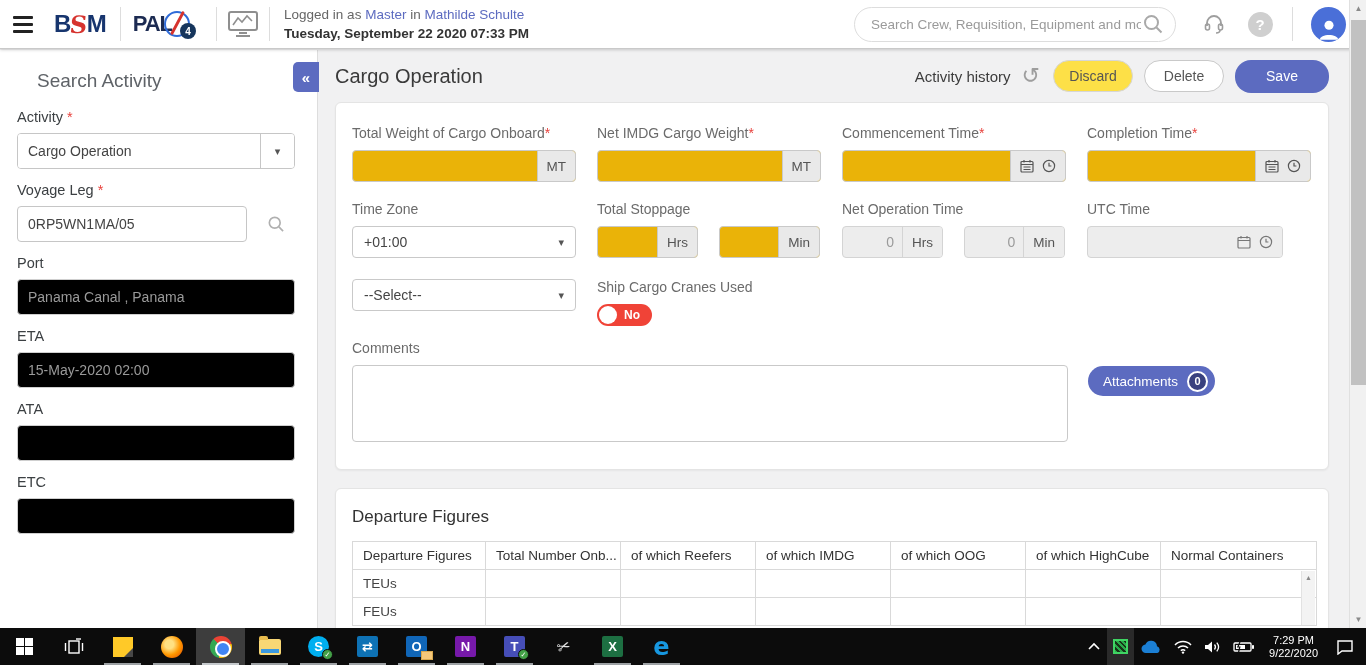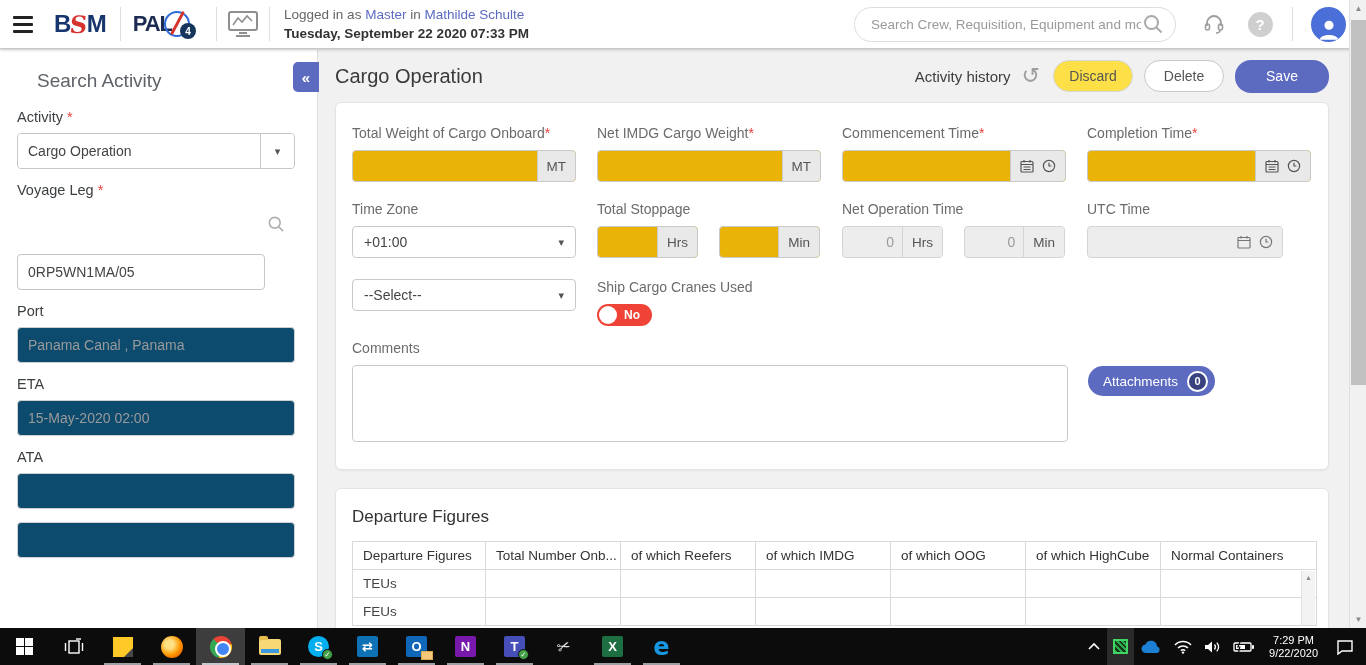--- a/index.html
+++ b/index.html
@@ -41,26 +41,26 @@
 
   
   .sidebar { position:absolute; top:50px; left:0; width:318px; bottom:37px; background:#fff; border-right:1px solid #ddd; padding:20px 22px 0 17px; }
   .sb-title { font-size:19px; color:#5f6368; margin-bottom:17px;margin-left:20px; }
   .collapse-tab { position:absolute; top:12px; right:-2px; width:26px; height:30px; background:#5c6bc0; color:#fff; border-radius:5px 0 0 5px; display:flex; align-items:center; justify-content:center; font-size:15px; font-weight:bold; cursor:pointer; z-index:6; }
   .sb-field { margin-bottom:13px; }
   .sb-label { font-size:14.5px; color:#3c4043; margin-bottom:8px; }
   .req { color:#e8413c; }
   .sb-input, .combo { width:278px; height:36px; border:1px solid #c6c6c6; border-radius:4px; font-size:14px; color:#444; background:#fff; }
   .sb-input { padding:0 10px; outline:none; }
-  .sb-input:disabled { background:#0c4a6e; color:#9a9a9a; border-color:#cfcfcf; }
+  .sb-input:disabled { background:#000000; color:#9a9a9a; border-color:#cfcfcf; }
   .combo { display:flex; overflow:hidden; }
   .combo input { flex:1; border:none; outline:none; padding:0 10px; font-size:14px; color:#444; min-width:0; }
   .combo-btn { width:34px; border-left:1px solid #c6c6c6; display:flex; align-items:center; justify-content:center; color:#555; font-size:11px; cursor:pointer; background:#fff; }
   .input-iconwrap { position:relative; width:278px; }
-  .input-iconwrap input { width:248px;margin-top:48px; }
+  .input-iconwrap input { width:230px; }
   .input-iconwrap .tail-icon { position:absolute; right:9px; top:8px; }
 
   
   .content { position:absolute; top:50px; left:318px; right:17px; bottom:37px; overflow:hidden; padding:0 20px 0 17px; }
   .content-header { height:52px; display:flex; align-items:center; }
   .page-title { font-size:20px; color:#3a3a3a; }
   .hdr-actions { margin-left:auto; display:flex; align-items:center; gap:11px; }
   .ah-label { font-size:15px; color:#3c3c3c; }
   .ah-icon { font-size:22px; color:#9e9e9e; line-height:20px; margin-right:2px; cursor:pointer; font-family:"DejaVu Sans",sans-serif; }
   .btn { height:32px; border-radius:16px; font-size:14px; display:inline-flex; align-items:center; justify-content:center; cursor:pointer; border:1px solid transparent; font-family:inherit; }
@@ -234,20 +234,21 @@
       <div class="sb-label">ETA</div>
       <input class="sb-input" type="text" disabled="" value="15-May-2020 02:00" style="">
     </div>
 
     <div class="sb-field">
       <div class="sb-label">ATA</div>
       <input class="sb-input" type="text" disabled="" value="" style="">
     </div>
 
     <div class="sb-field">
+      <div class="sb-label">ETC</div>
       <input class="sb-input" type="text" disabled="" value="" style="">
     </div>
   </div>
 
   <div class="content">
     <div class="content-header">
       <div class="page-title">Cargo Operation</div>
       <div class="hdr-actions">
         <span class="ah-label">Activity history</span>
         <span class="ah-icon">↺</span>

